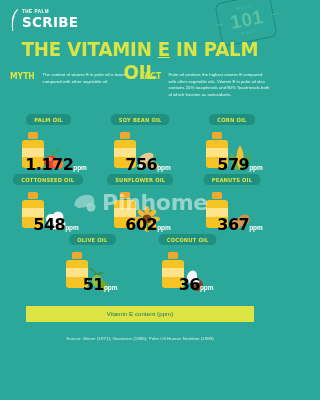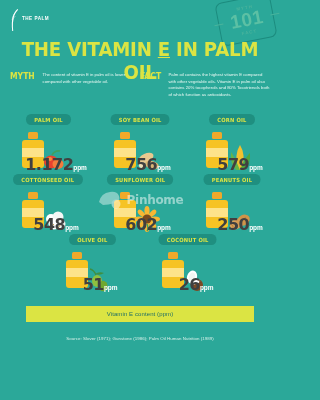--- a/index.html
+++ b/index.html
@@ -205,21 +205,21 @@
     width: 100%;
     text-align: center;
     padding-left: 16px;
     z-index: 6;
     pointer-events: none;
   }
   .value-num {
     font-family: "DejaVu Sans", sans-serif;
     font-size: 16px;
     font-weight: bold;
-    color: #404040;
+    color: #000000;
     letter-spacing: -0.5px;
   }
   .value-unit {
     font-family: "Liberation Sans", sans-serif;
     font-size: 6.5px;
     font-weight: bold;
     color: #ffffff;
     letter-spacing: -0.1px;
   }
 
@@ -234,21 +234,21 @@
     display: flex;
     align-items: center;
     justify-content: center;
     gap: 4px;
     z-index: 7;
     pointer-events: none;
   }
   .wm-mark { width: 26px; height: 20px; opacity: 0.55; }
   .wm-text {
     font-family: "DejaVu Sans", sans-serif;
-    font-size: 12px;
+    font-size: 22px;
     font-weight: bold;
     color: rgba(255,255,255,0.5);
     letter-spacing: -0.3px;
   }
 
   
   .legend {
     margin: 14px auto 0;
     width: 228px;
     height: 16px;
@@ -280,20 +280,21 @@
   <div class="logo">
     <span class="logo-leaf">
       <svg width="9" height="22" viewBox="0 0 9 22">
         <path d="M7.5 0 C3 4 1 10 2.2 22 L3.2 22 C2.2 10 4.2 4.5 8.2 0.8 Z" fill="#ffffff"></path>
         <path d="M6.4 2.5 C4 4.5 2.6 7.5 2.2 11" stroke="#ffffff" stroke-width="0.7" fill="none" opacity="0.8"></path>
         <path d="M5.4 7 C3.6 8.6 2.8 10.6 2.5 13.5" stroke="#ffffff" stroke-width="0.6" fill="none" opacity="0.7"></path>
       </svg>
     </span>
     <span class="logo-text">
       <span class="logo-top">THE PALM</span>
+      <span class="logo-main">SCRIBE</span>
     </span>
   </div>
 
   <div class="badge">
     <div class="badge-shape"></div>
     <div class="badge-inner">
       <span class="badge-myth">MYTH</span>
       <span class="badge-101">101</span>
       <span class="badge-fact">FACT</span>
       <span class="badge-dash-l"></span>
@@ -433,21 +434,21 @@
           <rect x="16" y="20" width="22" height="9" fill="#fde38a"></rect>
           <g transform="rotate(-28 50 34)">
             <ellipse cx="45" cy="34" rx="6" ry="5" fill="#d8a05a"></ellipse>
             <ellipse cx="54" cy="34" rx="6.5" ry="5.2" fill="#cf9449"></ellipse>
             <rect x="47" y="30" width="5" height="8" fill="#d49b53"></rect>
             <path d="M41 32 q2 2 0 4 M57 32 q-2 2 0 4" stroke="#b37f38" stroke-width="0.8" fill="none"></path>
           </g>
         </svg>
       </div>
       <div class="value">
-        <span class="value-num">250</span><span class="value-unit">ppm</span>
+        <span class="value-num">367</span><span class="value-unit">ppm</span>
       </div>
     </div>
   </div>
 
   <div class="row row-centered">
 
     <div class="card">
       <span class="pill">OLIVE OIL</span>
       <div class="art">
         <svg width="84" height="44" viewBox="0 0 84 44">
@@ -473,21 +474,21 @@
           <path d="M19 12 h16 a3 3 0 0 1 3 3 v22 a3 3 0 0 1 -3 3 h-16 a3 3 0 0 1 -3 -3 v-22 a3 3 0 0 1 3 -3 z" fill="#f6c324"></path>
           <rect x="16" y="20" width="22" height="9" fill="#fde38a"></rect>
           <ellipse cx="46" cy="29" rx="5" ry="6.5" fill="#ffffff" transform="rotate(18 46 29)"></ellipse>
           <ellipse cx="46" cy="29" rx="3" ry="4.6" fill="#f2f5f1" transform="rotate(18 46 29)"></ellipse>
           <circle cx="51" cy="37" r="6" fill="#7b4a24"></circle>
           <path d="M47 33 a6 6 0 0 1 8 1 l-8 3 z" fill="#ffffff"></path>
           <circle cx="54" cy="34" r="0.9" fill="#5c3417"></circle>
         </svg>
       </div>
       <div class="value">
-        <span class="value-num">26</span><span class="value-unit">ppm</span>
+        <span class="value-num">36</span><span class="value-unit">ppm</span>
       </div>
     </div>
   </div>
 
   <div class="legend">
     <span class="legend-text">Vitamin E content (ppm)</span>
   </div>
 
   <div class="source">Source: Slover (1971); Gunstone (1986); Palm Oil Human Nutrition (1989)</div>
 </div>

